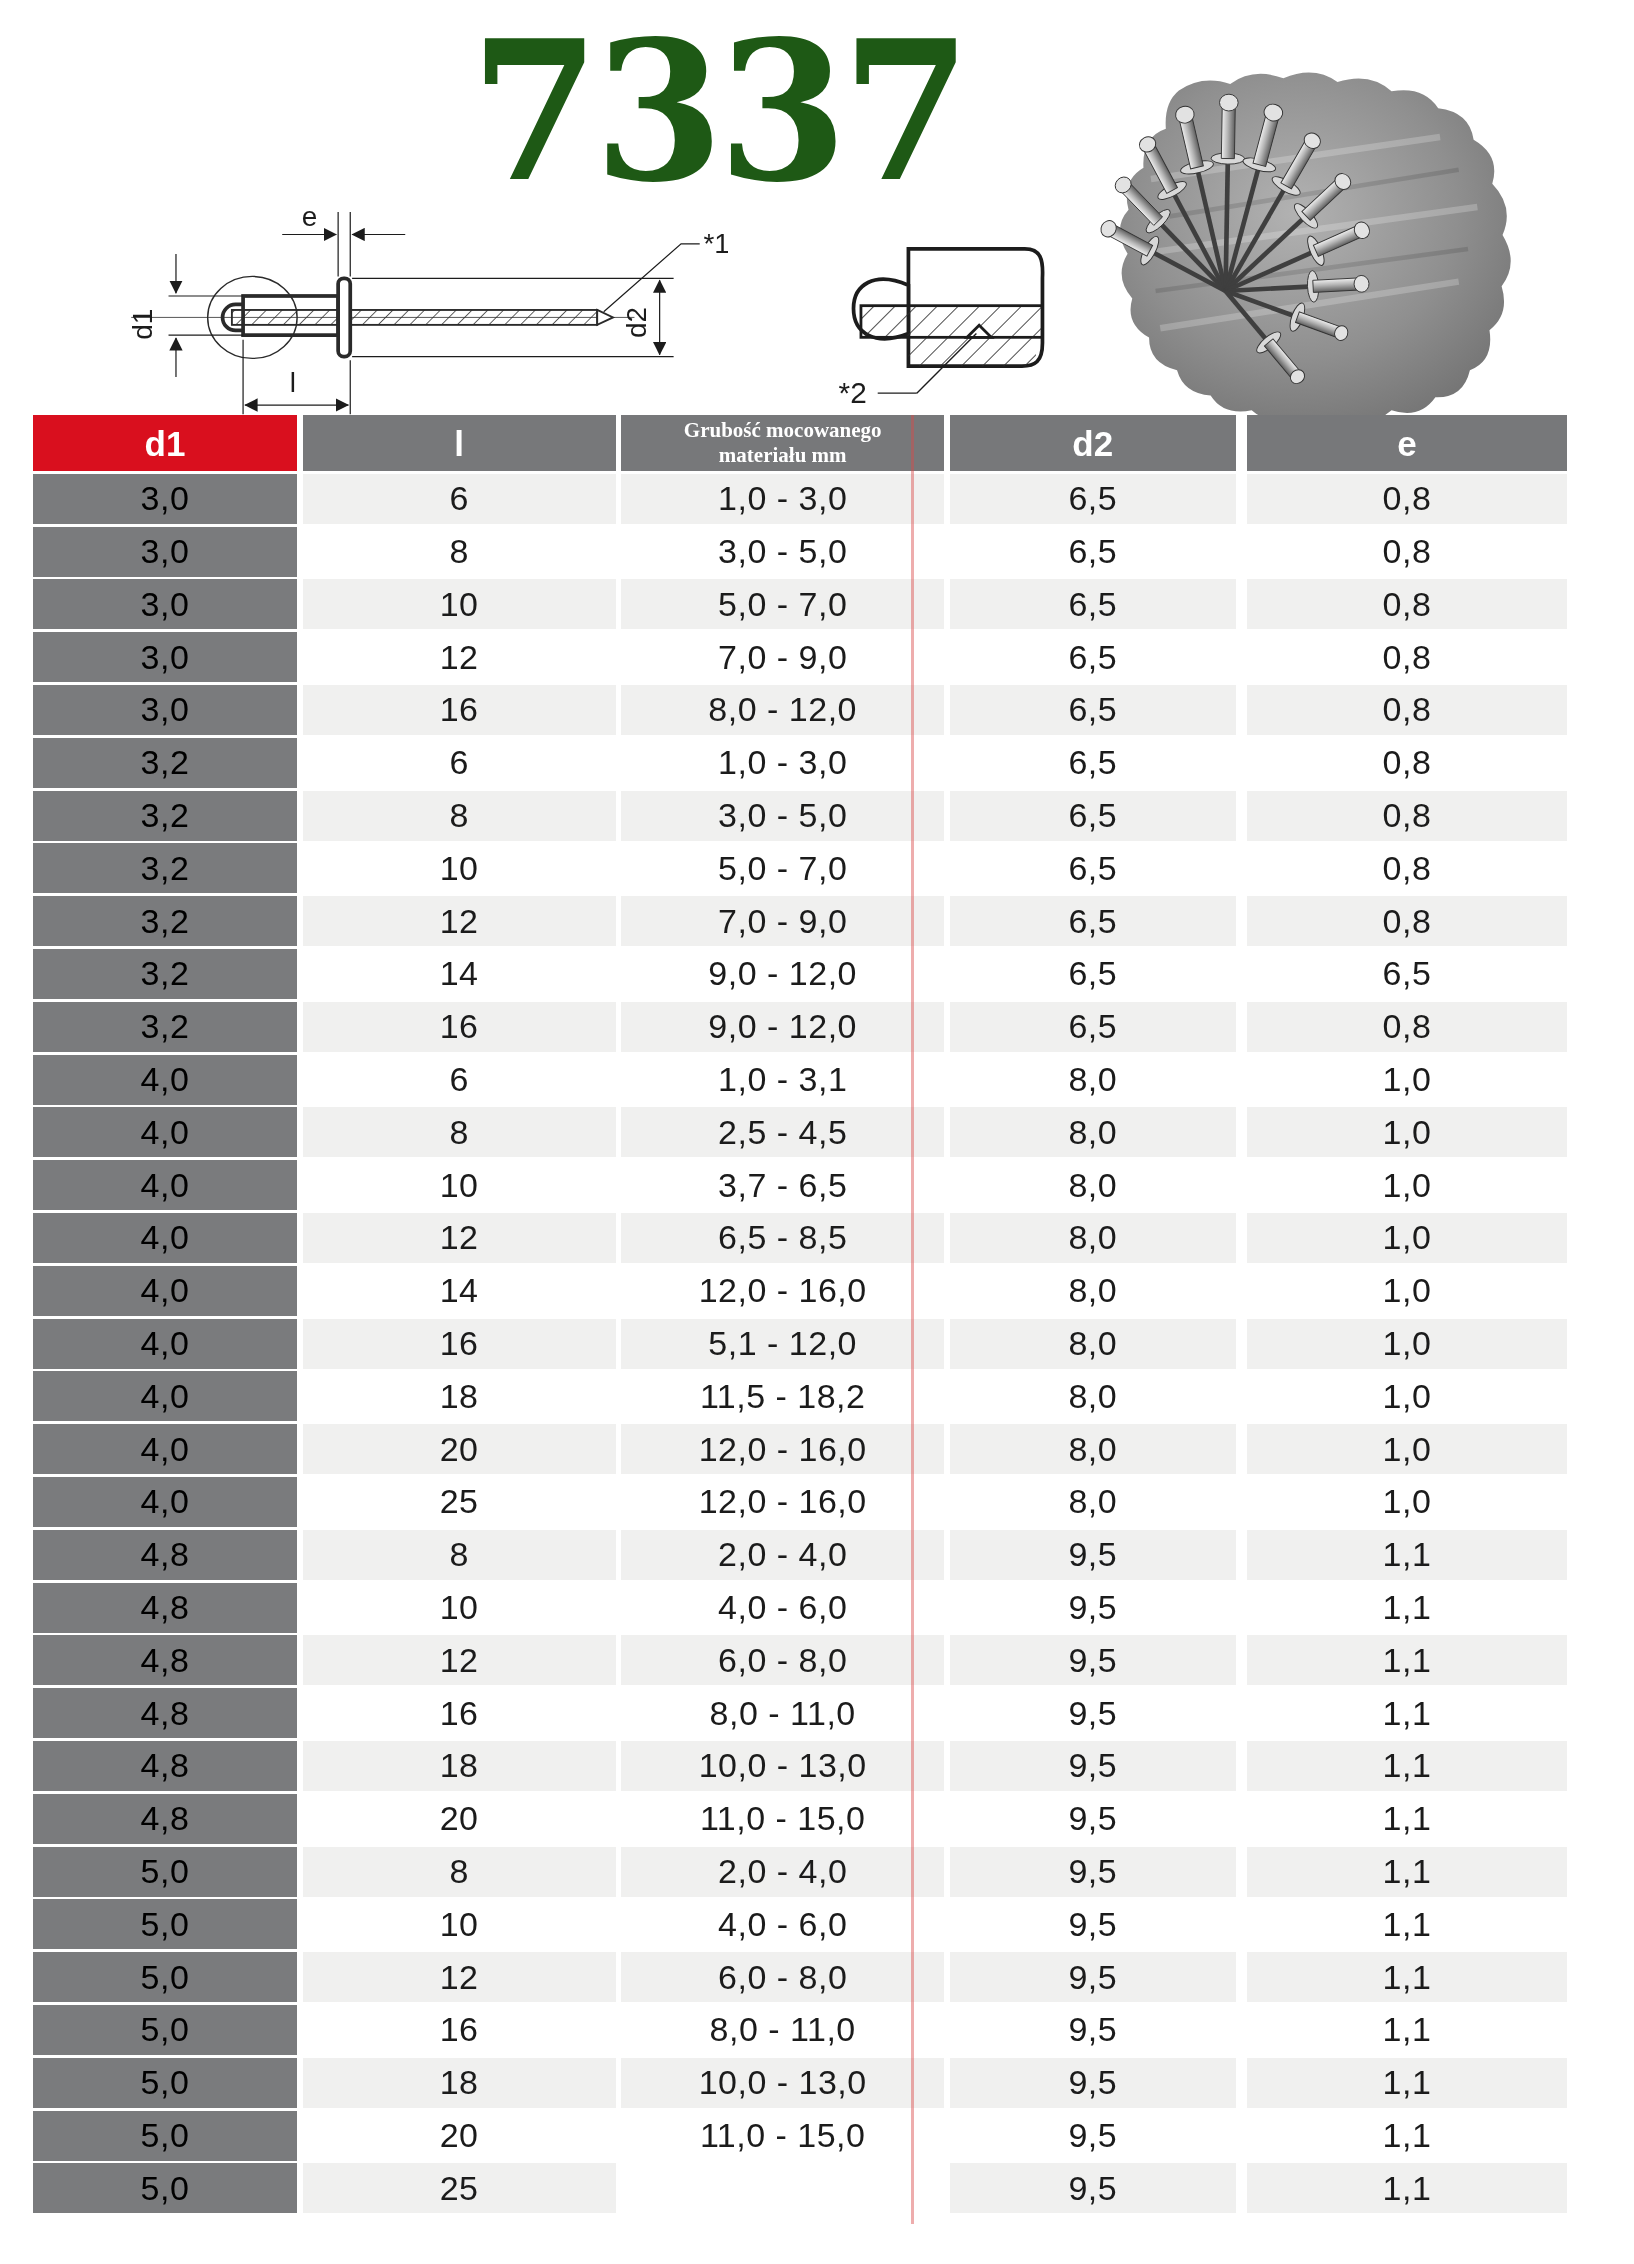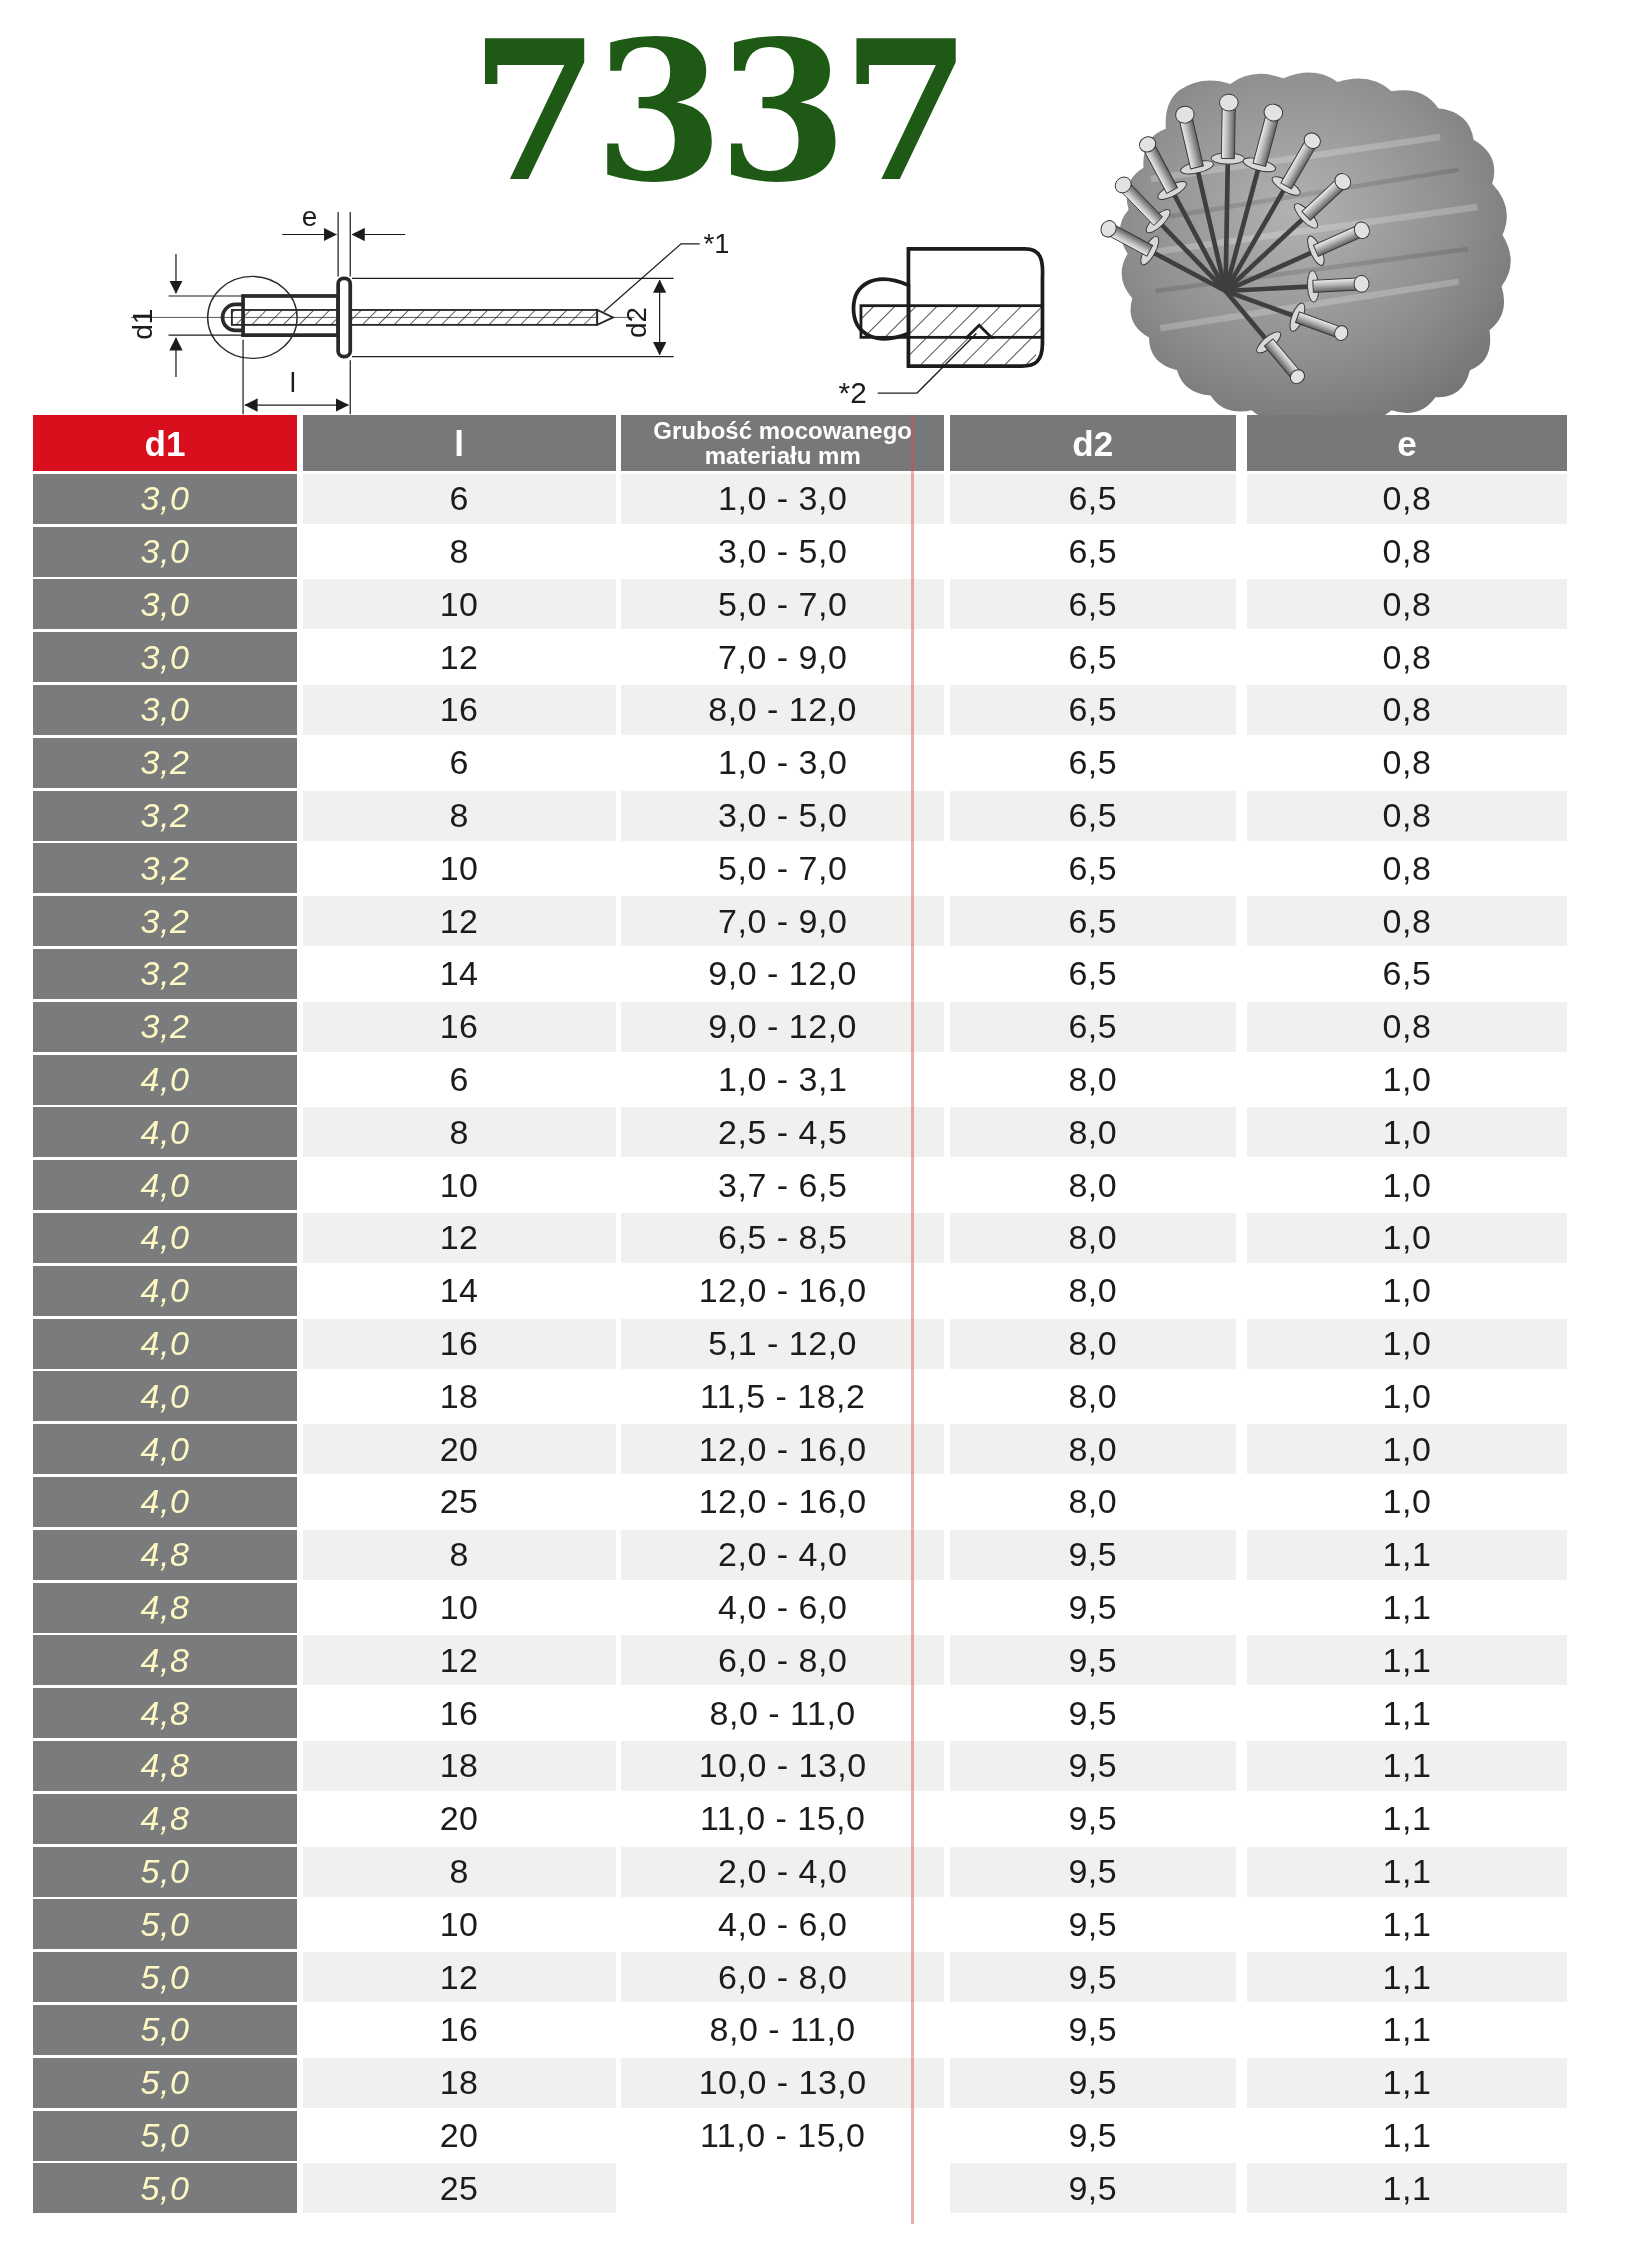--- a/index.html
+++ b/index.html
@@ -40,26 +40,26 @@
   .col-l{width:313px;margin-right:5.6px;}
   .col-g{width:323px;margin-right:5.6px;}
   .col-d2{width:286px;margin-right:11.2px;}
   .col-e{width:320px;}
   .hcell{
     height:56px;margin-bottom:2.8px;display:flex;flex-direction:column;
     align-items:center;justify-content:center;
     background:var(--hdr-gray);color:#ffffff;font-weight:bold;font-size:35px;line-height:1;
   }
   .hcell.red{background:var(--red);}
-  .hcell .sub{font-size:24px;font-weight:bold;line-height:25px;letter-spacing:0px;}
+  .hcell .sub{font-size:21px;font-weight:bold;line-height:25px;letter-spacing:0px;font-family:Liberation Serif, serif;}
   .cell{
     height:50px;margin-bottom:2.8px;display:flex;align-items:center;justify-content:center;
     font-size:34px;color:var(--ink);letter-spacing:0.5px;
   }
-  .cell.gray{background:var(--cell-gray);color:#fef9c3;font-style:italic;}
+  .cell.gray{background:var(--cell-gray);color:#000000;}
   .cell.lite{background:var(--row-lite);}
   .cell.white{background:var(--row-white);}
   #red-sep{
     position:absolute;left:911px;top:415px;width:2.8px;height:1809px;
     background:rgba(217,74,74,.45);pointer-events:none;
   }
 </style>
 </head>
 <body>
 

